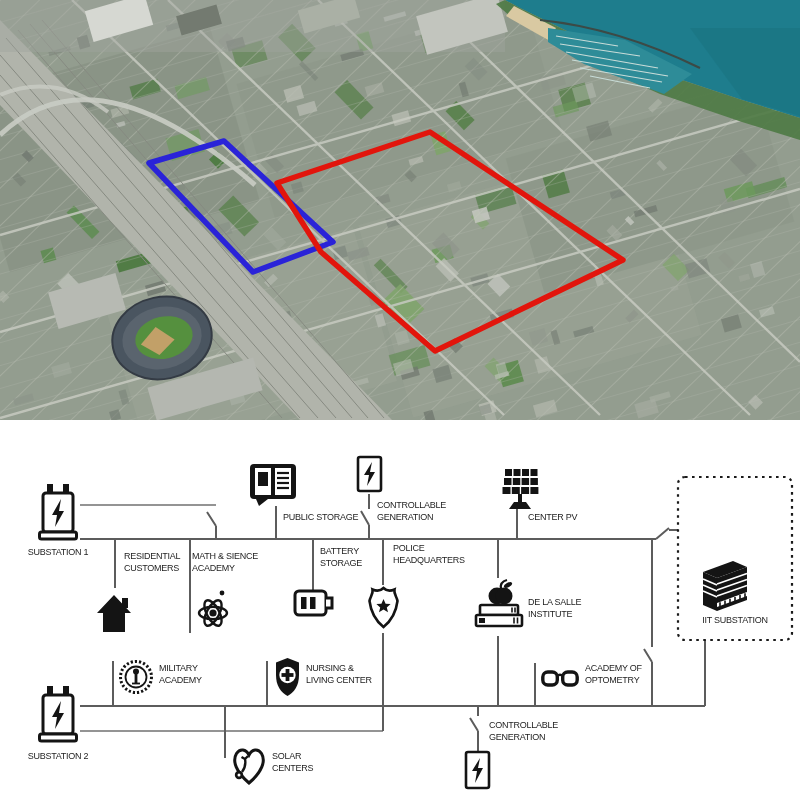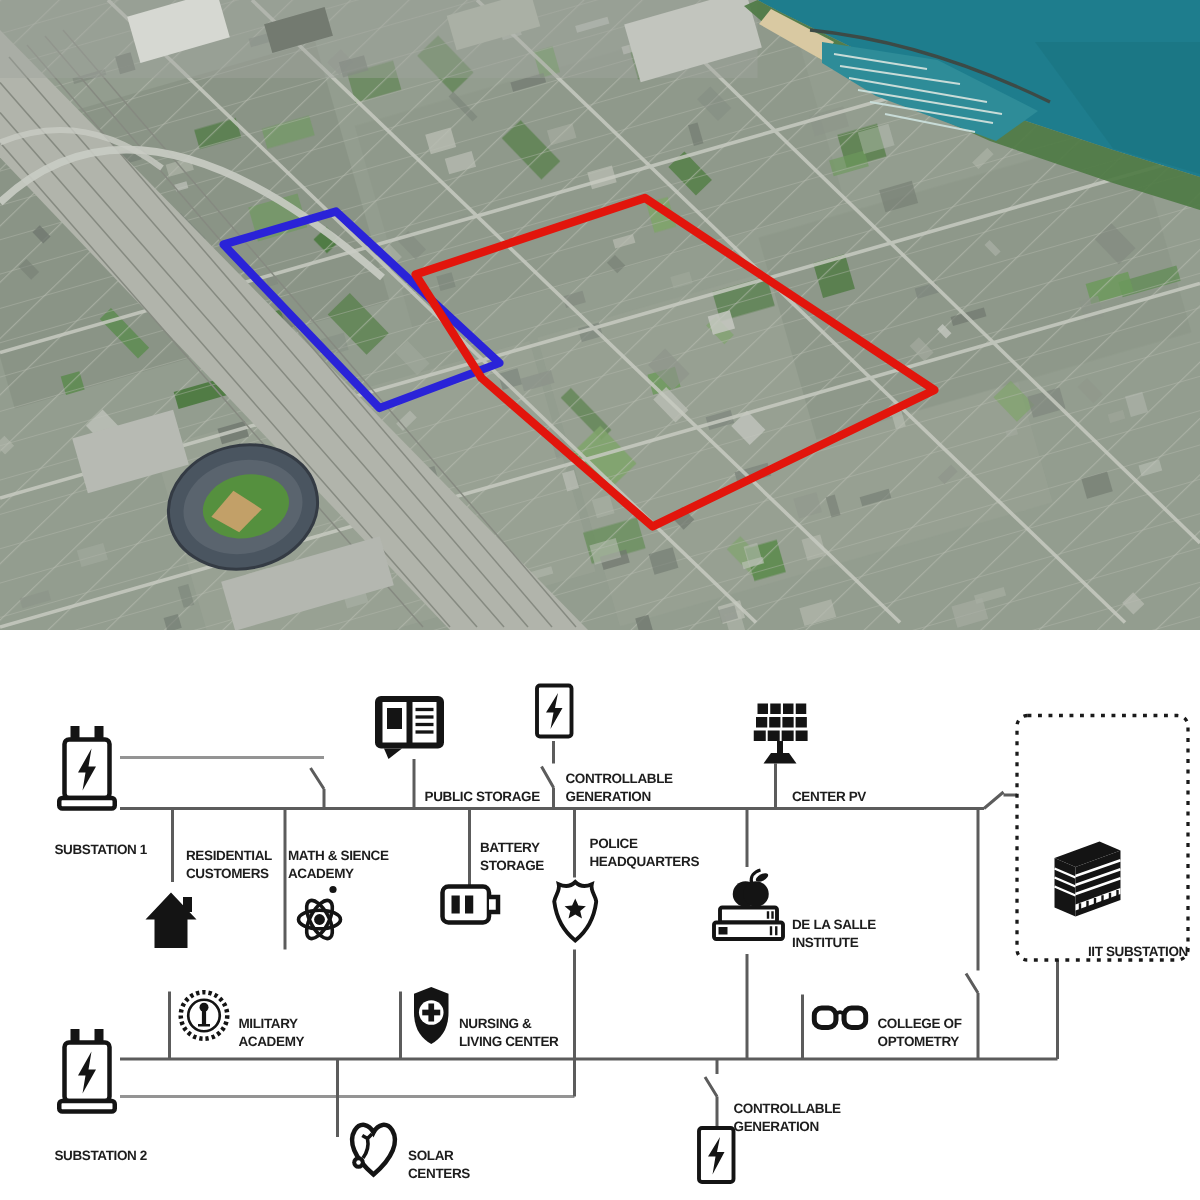--- a/index.html
+++ b/index.html
@@ -2,23 +2,23 @@
 <html><head>
 <meta charset="utf-8">
 <style>
   html,body{margin:0;padding:0;background:#ffffff;}
   .canvas{position:relative;width:800px;height:800px;background:#fff;overflow:hidden;
           font-family:"Liberation Sans",sans-serif;}
   .map-wrap{position:absolute;left:0;top:0;width:800px;height:420px;}
   .wires-wrap{position:absolute;left:0;top:420px;width:800px;height:380px;}
   .icon{position:absolute;line-height:0;}
   .icon.white-bg{background:#fff;}
-  .lbl{position:absolute;font-size:9px;font-weight:700;color:#1d1d1d;
-       letter-spacing:-0.25px;line-height:11.5px;white-space:pre-line;margin-top:14px;}
-  .lbl.center{text-align:right;}
+  .lbl{position:absolute;font-size:9px;font-weight:400;color:#1d1d1d;
+       letter-spacing:-0.25px;line-height:11.5px;white-space:pre-line;}
+  .lbl.center{text-align:center;}
 </style>
 </head>
 <body>
 
 <div class="canvas">
 
   <div class="map-wrap">
     <svg width="800" height="420" viewBox="0 0 800 420">
       <defs>
         <pattern id="stA" patternUnits="userSpaceOnUse" width="27" height="27" patternTransform="rotate(46)">
@@ -458,21 +458,21 @@
   <div class="lbl" style="left:393px;top:543px">POLICE
 HEADQUARTERS</div>
   <div class="lbl" style="left:528px;top:512px">CENTER PV</div>
   <div class="lbl" style="left:528px;top:597px">DE LA SALLE
 INSTITUTE</div>
   <div class="lbl center" style="left:678px;top:615px;width:114px">IIT SUBSTATION</div>
   <div class="lbl" style="left:159px;top:663px">MILITARY
 ACADEMY</div>
   <div class="lbl" style="left:306px;top:663px">NURSING &amp;
 LIVING CENTER</div>
-  <div class="lbl" style="left:585px;top:663px">COLLEGE OF
+  <div class="lbl" style="left:585px;top:663px">ACADEMY OF
 OPTOMETRY</div>
   <div class="lbl" style="left:272px;top:751px">SOLAR
 CENTERS</div>
   <div class="lbl" style="left:489px;top:720px">CONTROLLABLE
 GENERATION</div>
   <div class="lbl center" style="left:18px;top:751px;width:80px">SUBSTATION 2</div>
 
 </div>
 
 </body></html>

